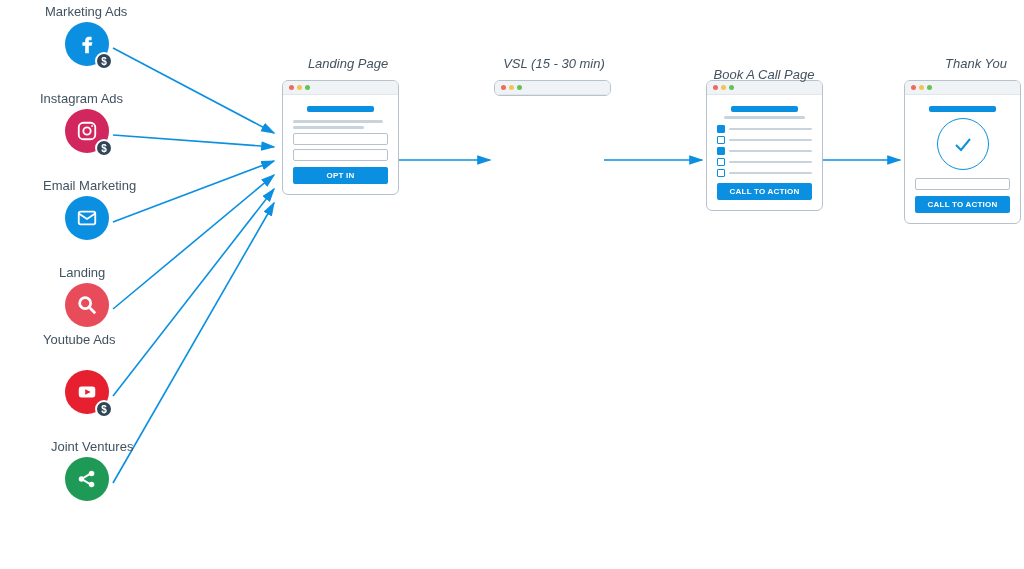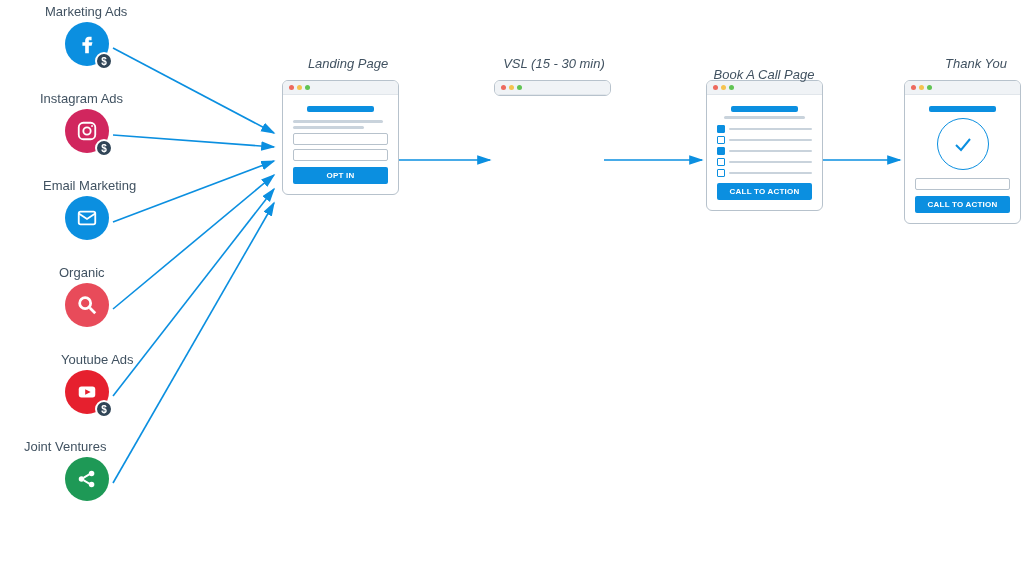--- a/index.html
+++ b/index.html
@@ -73,36 +73,36 @@
         </svg>
         <div class="dollar-badge">$</div>
       </div>
       <div class="src-label" style="left: 35px; top: 178px; margin-left: 8px;">Email Marketing</div>
       <div class="src-icon" style="left: 65px; top: 196px; background: rgb(11, 143, 224);">
         <svg viewBox="0 0 24 24" fill="none" stroke="#fff" stroke-width="2">
           <rect x="3" y="5" width="18" height="14" rx="2"></rect>
           <path d="M3 7l9 6 9-6"></path>
         </svg>
       </div>
-      <div class="src-label" style="left: 59px; top: 265px;">Organic</div>
+      <div class="src-label" style="left: 59px; top: 265px;">Landing</div>
       <div class="src-icon" style="left: 65px; top: 283px; background: rgb(232, 75, 90);">
         <svg viewBox="0 0 24 24" fill="none" stroke="#fff" stroke-width="3">
           <circle cx="10" cy="10" r="6"></circle>
           <line x1="15" y1="15" x2="21" y2="21"></line>
         </svg>
       </div>
-      <div class="src-label" style="left: 43px; top: 352px; margin-left: 18px;">Youtube Ads</div>
+      <div class="src-label" style="left: 43px; top: 332px;">Youtube Ads</div>
       <div class="src-icon" style="left: 65px; top: 370px; background: rgb(230, 32, 46);">
         <svg viewBox="0 0 24 24" fill="#fff">
           <rect x="3" y="6" width="18" height="12" rx="3"></rect>
           <path d="M10 9l6 3-6 3z" fill="#e6202e"></path>
         </svg>
         <div class="dollar-badge">$</div>
       </div>
-      <div class="src-label" style="left: 24px; top: 439px;">Joint Ventures</div>
+      <div class="src-label" style="left: 51px; top: 439px;">Joint Ventures</div>
       <div class="src-icon" style="left: 65px; top: 457px; background: rgb(30, 153, 86);">
         <svg viewBox="0 0 24 24" fill="#fff">
           <circle cx="6" cy="12" r="3"></circle>
           <circle cx="17" cy="6" r="3"></circle>
           <circle cx="17" cy="18" r="3"></circle>
           <path d="M8.5 10.5L14.5 7M8.5 13.5L14.5 17" stroke="#fff" stroke-width="2"></path>
         </svg>
       </div>
     </div>
 

